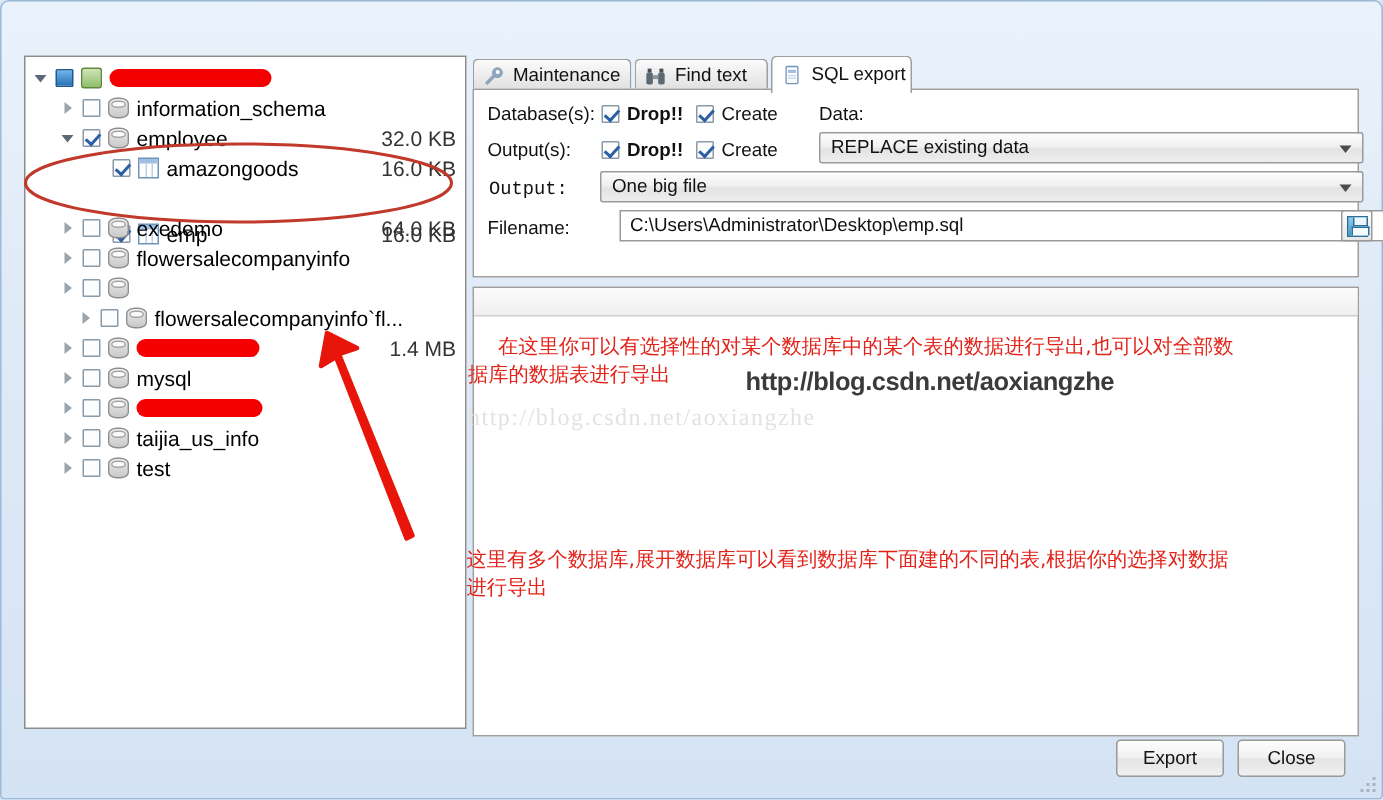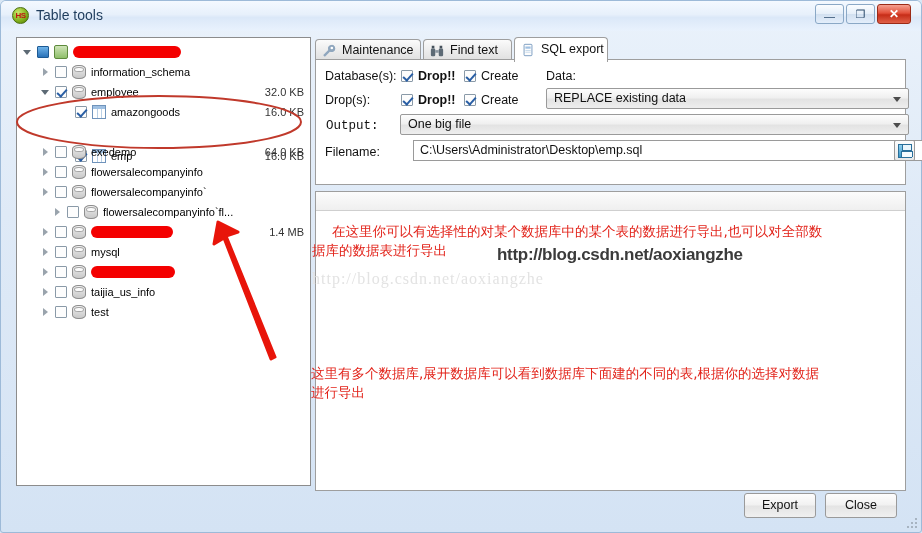--- a/index.html
+++ b/index.html
@@ -60,21 +60,21 @@
   
   #client { position:absolute; left:8px; top:31px; right:8px; bottom:8px; }
 
   
   #tree-panel {
     position:absolute; left:7px; top:5px; width:295px; height:449px;
     background:#fff; border:1px solid #8c8c8c;
   }
   .tree-row {
     position:relative; height:20px; line-height:20px;
-    font-size:11px; color:#000; white-space:nowrap;
+    font-size:14px; color:#000; white-space:nowrap;
   }
   .tw { position:absolute; top:5px; width:10px; height:10px; }
   .tw:after {
     content:""; position:absolute; left:2px; top:1px;
     border-left:5px solid #9aa4ad;
     border-top:4px solid transparent; border-bottom:4px solid transparent;
   }
   .tw.open:after {
     left:0px; top:3px;
     border-left:4px solid transparent; border-right:4px solid transparent;
@@ -236,34 +236,20 @@
   }
 
   
   #overlay { position:absolute; left:0; top:0; width:922px; height:533px; pointer-events:none; }
 </style>
 </head>
 <body>
 
 <div id="window">
 
-  <div id="titlebar">
-    <div id="app-icon">HS</div>
-    <div id="title-text">Table tools</div>
-
-    <div class="wbtn" id="btn-min">
-      <span class="glyph">—</span>
-    </div>
-    <div class="wbtn" id="btn-max">
-      <span class="glyph">❐</span>
-    </div>
-    <div class="wbtn" id="btn-close">
-      <span class="glyph">✕</span>
-    </div>
-  </div>
 
   <div id="client">
 
     <div id="tree-panel">
       <div id="tree-rows">
           <div class="tree-row" style="top: 4px; position: absolute; left: 0px; right: 0px;">
             <span class="tw open" style="left: 6px;"></span>
             <span class="cb filled" style="left: 20px;"></span>
             <span class="ic ic-server" style="left: 37px;"></span>
             <span class="redact" style="left: 56px; width: 108px;"></span>
@@ -303,21 +289,20 @@
           <div class="tree-row" style="top: 124px; position: absolute; left: 0px; right: 0px;">
             <span class="tw" style="left: 24px;"></span>
             <span class="cb" style="left: 38px;"></span>
             <span class="ic ic-db" style="left: 55px;"></span>
             <span class="t-label" style="left: 74px;">flowersalecompanyinfo</span>
           </div>
           <div class="tree-row" style="top: 144px; position: absolute; left: 0px; right: 0px;">
             <span class="tw" style="left: 24px;"></span>
             <span class="cb" style="left: 38px;"></span>
             <span class="ic ic-db" style="left: 55px;"></span>
-            <span class="t-label" style="left: 74px;">flowersalecompanyinfo`</span>
           </div>
           <div class="tree-row" style="top: 164px; position: absolute; left: 12px; right: 0px;">
             <span class="tw" style="left: 24px;"></span>
             <span class="cb" style="left: 38px;"></span>
             <span class="ic ic-db" style="left: 55px;"></span>
             <span class="t-label" style="left: 74px;">flowersalecompanyinfo`fl...</span>
           </div>
           <div class="tree-row" style="top: 184px; position: absolute; left: 0px; right: 0px;">
             <span class="tw" style="left: 24px;"></span>
             <span class="cb" style="left: 38px;"></span>
@@ -371,21 +356,21 @@
                 <rect x="3.5" y="1.5" width="9" height="13" rx="1" fill="#fdfdfd" stroke="#6f93bb"></rect>
                 <rect x="5" y="4" width="6" height="2.5" fill="#9fc0e2"></rect>
                 <rect x="5" y="8" width="6" height="1" fill="#c3d7ea"></rect>
                 <rect x="5" y="10" width="6" height="1" fill="#c3d7ea"></rect>
               </svg></span><span>SQL export</span></div>
         </div>
 
       <div id="tab-body">
 
         <span class="flab" style="left:9px; top:9px;">Database(s):</span>
-        <span class="flab" style="left:9px; top:33px;">Drop(s):</span>
+        <span class="flab" style="left:9px; top:33px;">Output(s):</span>
         <span class="flab" style="left:10px; top:59px;font-family:Liberation Mono, monospace;">Output:</span>
         <span class="flab" style="left:9px; top:85px;">Filename:</span>
         <span class="flab" style="left:230px; top:9px;">Data:</span>
 
         <div class="fcb" style="left:85px; top:10px;"></div>
         <span class="flab" style="left:102px; top:9px; font-weight:bold;">Drop!!</span>
         <div class="fcb" style="left:148px; top:10px;"></div>
         <span class="flab" style="left:165px; top:9px;">Create</span>
 
         <div class="fcb" style="left:85px; top:34px;"></div>

